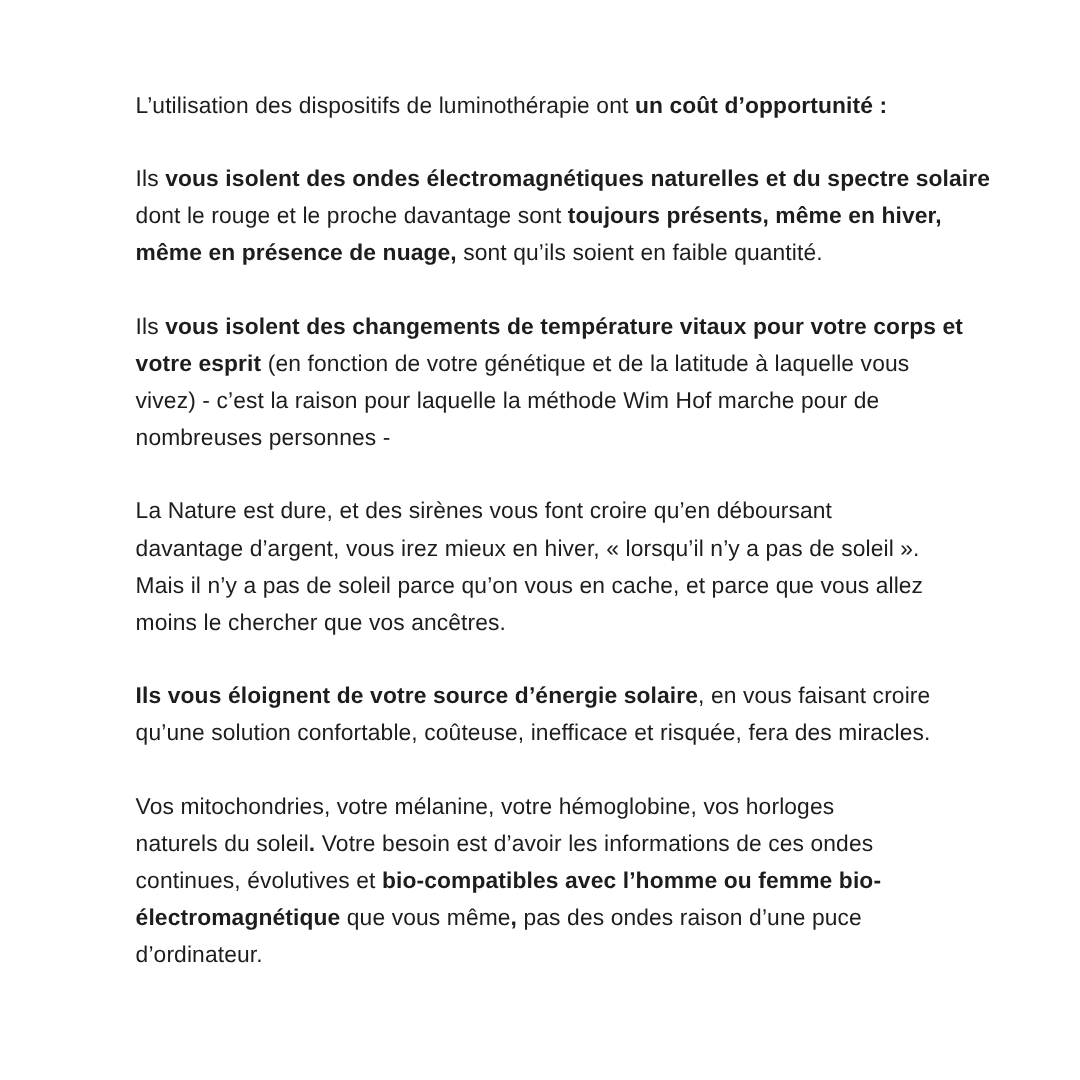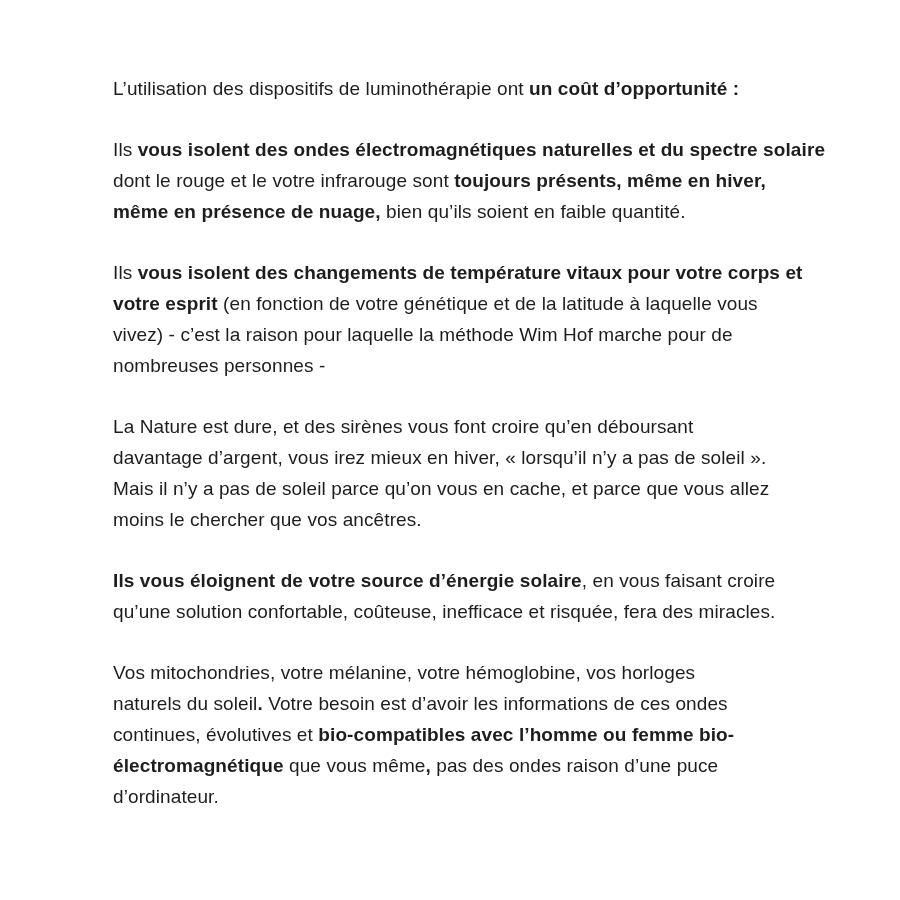--- a/index.html
+++ b/index.html
@@ -42,22 +42,22 @@
 </head>
 <body style="background: rgb(255, 255, 255);">
 
 <div class="page" style="color: rgb(29, 29, 29);">
   <div class="article">
       <div class="paragraph">
         <div class="text-line"><span class="seg">L’utilisation des dispositifs de luminothérapie ont </span><span class="seg seg-bold">un coût d’opportunité :</span></div>
       </div>
       <div class="paragraph">
         <div class="text-line"><span class="seg">Ils </span><span class="seg seg-bold">vous isolent des ondes électromagnétiques naturelles et du spectre solaire</span></div>
-        <div class="text-line"><span class="seg">dont le rouge et le votre infrarouge sont </span><span class="seg seg-bold">toujours présents, même en hiver,</span></div>
-        <div class="text-line"><span class="seg seg-bold">même en présence de nuage,</span><span class="seg"> bien qu’ils soient en faible quantité.</span></div>
+        <div class="text-line"><span class="seg">dont le rouge et le proche davantage sont </span><span class="seg seg-bold">toujours présents, même en hiver,</span></div>
+        <div class="text-line"><span class="seg seg-bold">même en présence de nuage,</span><span class="seg"> sont qu’ils soient en faible quantité.</span></div>
       </div>
       <div class="paragraph">
         <div class="text-line"><span class="seg">Ils </span><span class="seg seg-bold">vous isolent des changements de température vitaux pour votre corps et</span></div>
         <div class="text-line"><span class="seg seg-bold">votre esprit</span><span class="seg"> (en fonction de votre génétique et de la latitude à laquelle vous</span></div>
         <div class="text-line"><span class="seg">vivez) - c’est la raison pour laquelle la méthode Wim Hof marche pour de</span></div>
         <div class="text-line"><span class="seg">nombreuses personnes -</span></div>
       </div>
       <div class="paragraph">
         <div class="text-line"><span class="seg">La Nature est dure, et des sirènes vous font croire qu’en déboursant</span></div>
         <div class="text-line"><span class="seg">davantage d’argent, vous irez mieux en hiver, « lorsqu’il n’y a pas de soleil ».</span></div>

